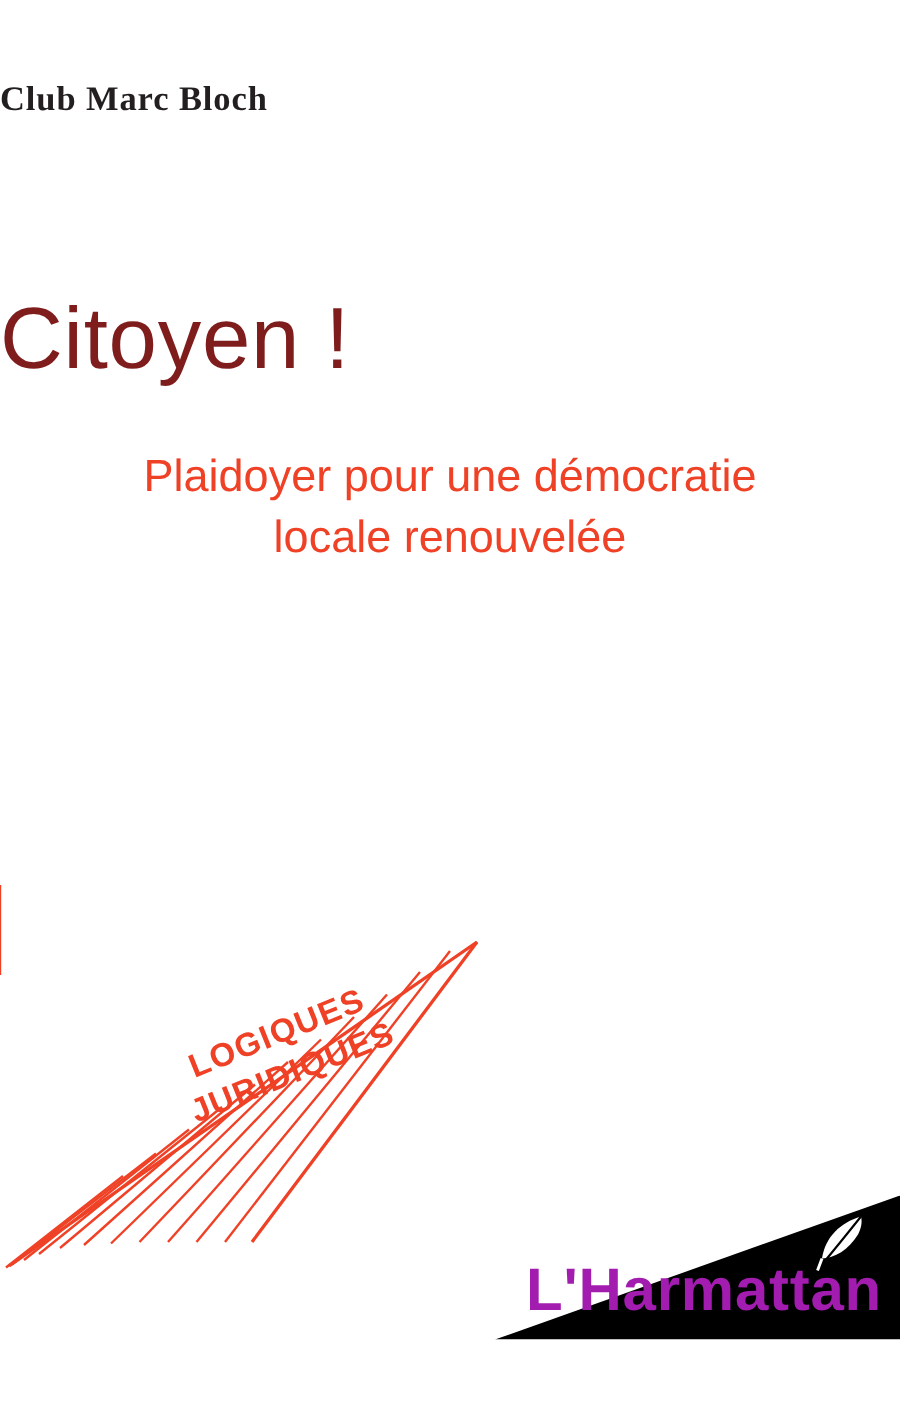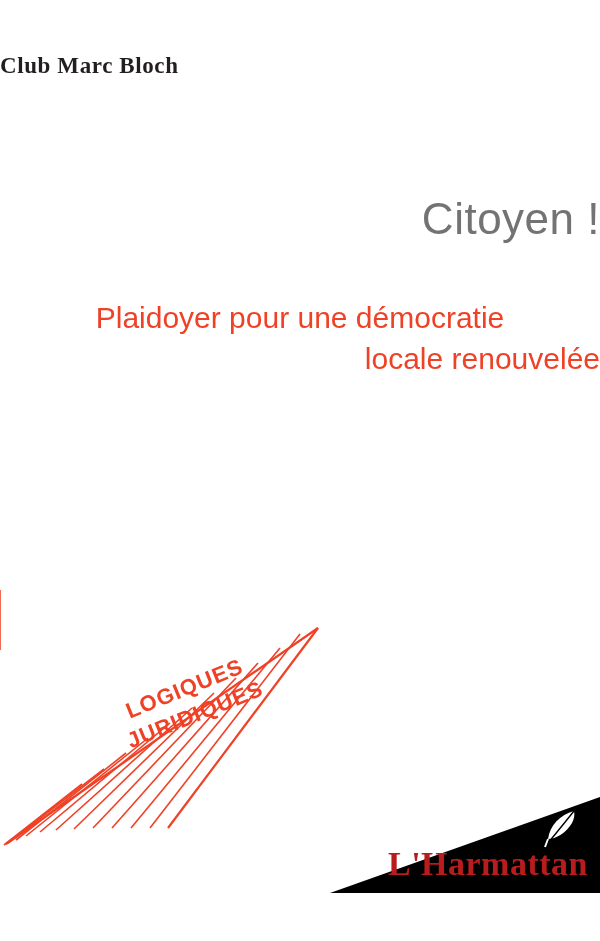--- a/index.html
+++ b/index.html
@@ -34,42 +34,42 @@
     letter-spacing: 0.6px;
     color: #231f20;
   }
 
   
   .title {
     position: absolute;
     top: 196px;
     left: 0;
     width: 100%;
-    text-align: right;
+    text-align: left;
     font-family: "Liberation Sans", sans-serif;
-    font-size: 44px;
+    font-size: 58px;
     font-weight: 400;
     letter-spacing: 0.5px;
-    color: #737373;
+    color: #7f1d1d;
     line-height: 1.05;
   }
 
   .subtitle {
     position: absolute;
     top: 298px;
     left: 0;
     width: 100%;
     text-align: center;
     font-family: "Liberation Sans", sans-serif;
     font-size: 30px;
     font-weight: 400;
     color: #ef4126;
     line-height: 1.35;
   }
-  .subtitle .line2 { display: block; text-align: right; }
+  .subtitle .line2 { display: block; }
 
   
   .rays {
     position: absolute;
     left: 0;
     top: 560px;
     width: 340px;
     height: 320px;
   }
 
@@ -96,23 +96,23 @@
     right: 0;
     bottom: 48px;
     width: 270px;
     height: 96px;
   }
   .publisher svg { display: block; }
   .publisher-name {
     position: absolute;
     right: 12px;
     bottom: 10px;
-    color: #b91c1c;
-    font-family: Liberation Serif, serif;
-    font-size: 34px;
+    color: #a21caf;
+    font-family: Liberation Sans, sans-serif;
+    font-size: 40px;
     font-weight: 700;
     letter-spacing: 0.5px;
     white-space: nowrap;
   }
   .publisher-feather {
     position: absolute;
     right: 22px;
     bottom: 44px;
   }
 </style>

